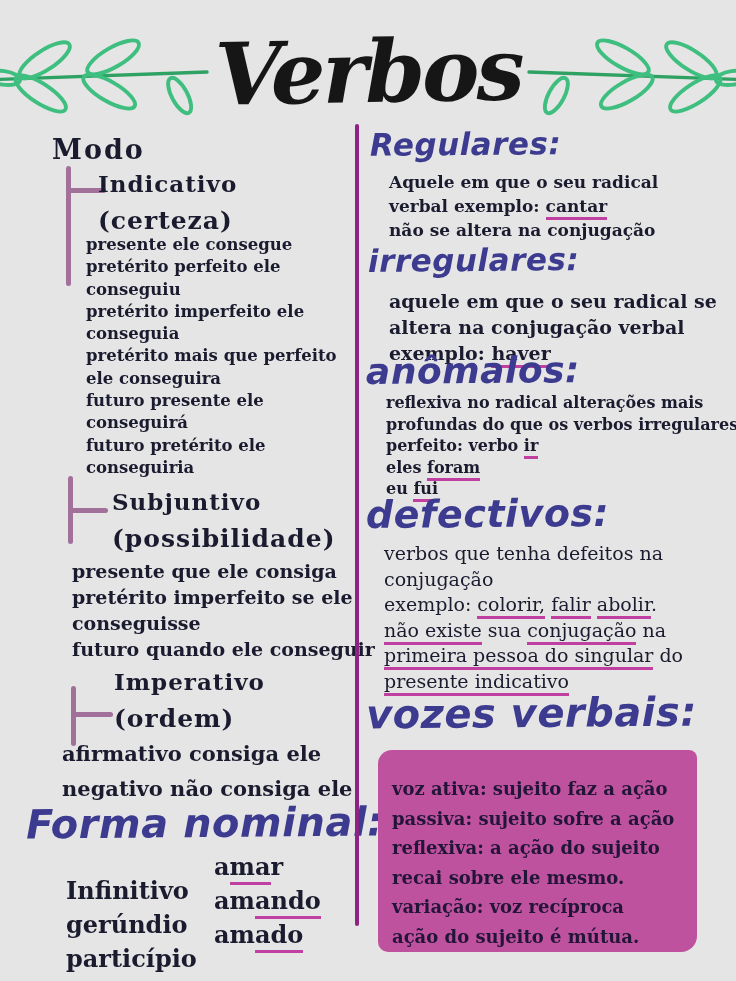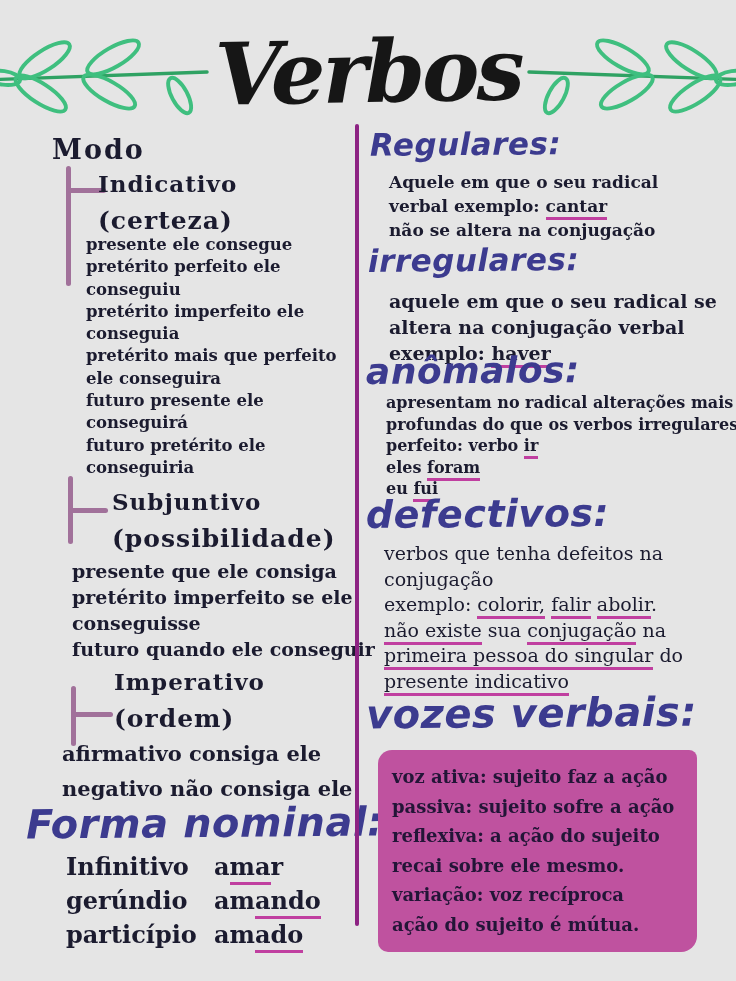--- a/index.html
+++ b/index.html
@@ -37,39 +37,39 @@
   .ind-list  { font-size:16.5px; font-weight:bold; line-height:22.3px; }
   .subj-list { font-size:19px;  font-weight:bold; line-height:26px; }
   .imp-list  { font-size:21px;  font-weight:bold; line-height:35px; }
 
   .bracket { position:absolute; }
   .bracket .bar  { position:absolute; left:0; top:0; width:5px; border-radius:3px; background:#a1719a; }
   .bracket .tick { position:absolute; left:2px; height:5px; border-radius:3px; background:#a1719a; }
 
   .forma-heading { font-size:40px; }
   .forma-row { display:flex; font-size:24px; font-weight:bold; height:34px; align-items:flex-start; }
-  .forma-label { width:148px; }
+  .forma-label { width:148px;margin-top:24px; }
   .forma-value { }
 
   
   .divider { position:absolute; left:355px; top:124px; width:4px; height:802px;
     background:#8d2383; border-radius:2px; }
   .h-reg   { font-size:31px; }
   .h-anom  { font-size:36px; }
   .h-def   { font-size:38px; }
   .h-voz   { font-size:40px; }
   .reg-body  { font-size:17px; font-weight:bold; line-height:24px; }
   .irr-body  { font-size:19px; font-weight:bold; line-height:26px; }
   .anom-body { font-size:16px; font-weight:bold; line-height:21.5px; }
   .def-body  { font-size:19px; font-weight:normal; line-height:25.5px; }
 
   .voz-box {
     position:absolute; left:378px; top:750px; width:319px; height:202px;
     background:#bf529f; border-radius:14px 8px 16px 10px;
-    padding:12px 14px; color:#231537;
+    padding:24px 14px; color:#231537;
   }
   .voz-box .tl { font-size:18px; font-weight:bold; line-height:29.5px; white-space:nowrap; }
 </style>
 </head>
 <body>
 
 <div class="page">
 
   <div class="header">
     <svg class="branch left" width="225" height="100" viewBox="0 0 230 100">
@@ -166,21 +166,21 @@
 
   <div class="abs cursive h-reg" style="left:368px; top:242px;">irregulares:</div>
   <div class="abs irr-body" style="left:389px; top:288px;">
       <div class="tl"><span>aquele em que o seu radical se</span></div>
       <div class="tl"><span>altera na conjugação verbal</span></div>
       <div class="tl"><span>exemplo: </span><span class="u">haver</span></div>
     </div>
 
   <div class="abs cursive h-anom" style="left:366px; top:350px;">anômalos:</div>
   <div class="abs anom-body" style="left:386px; top:392px;">
-      <div class="tl"><span>apresentam no radical alterações mais</span></div>
+      <div class="tl"><span>reflexiva no radical alterações mais</span></div>
       <div class="tl"><span>profundas do que os verbos irregulares</span></div>
       <div class="tl"><span> perfeito: verbo </span><span class="u">ir</span></div>
       <div class="tl"><span>eles </span><span class="u">foram</span></div>
       <div class="tl"><span>eu </span><span class="u">fui</span></div>
     </div>
 
   <div class="abs cursive h-def" style="left:366px; top:492px;">defectivos:</div>
   <div class="abs def-body" style="left:384px; top:541px;">
       <div class="tl"><span>verbos que tenha defeitos na</span></div>
       <div class="tl"><span>conjugação</span></div>

